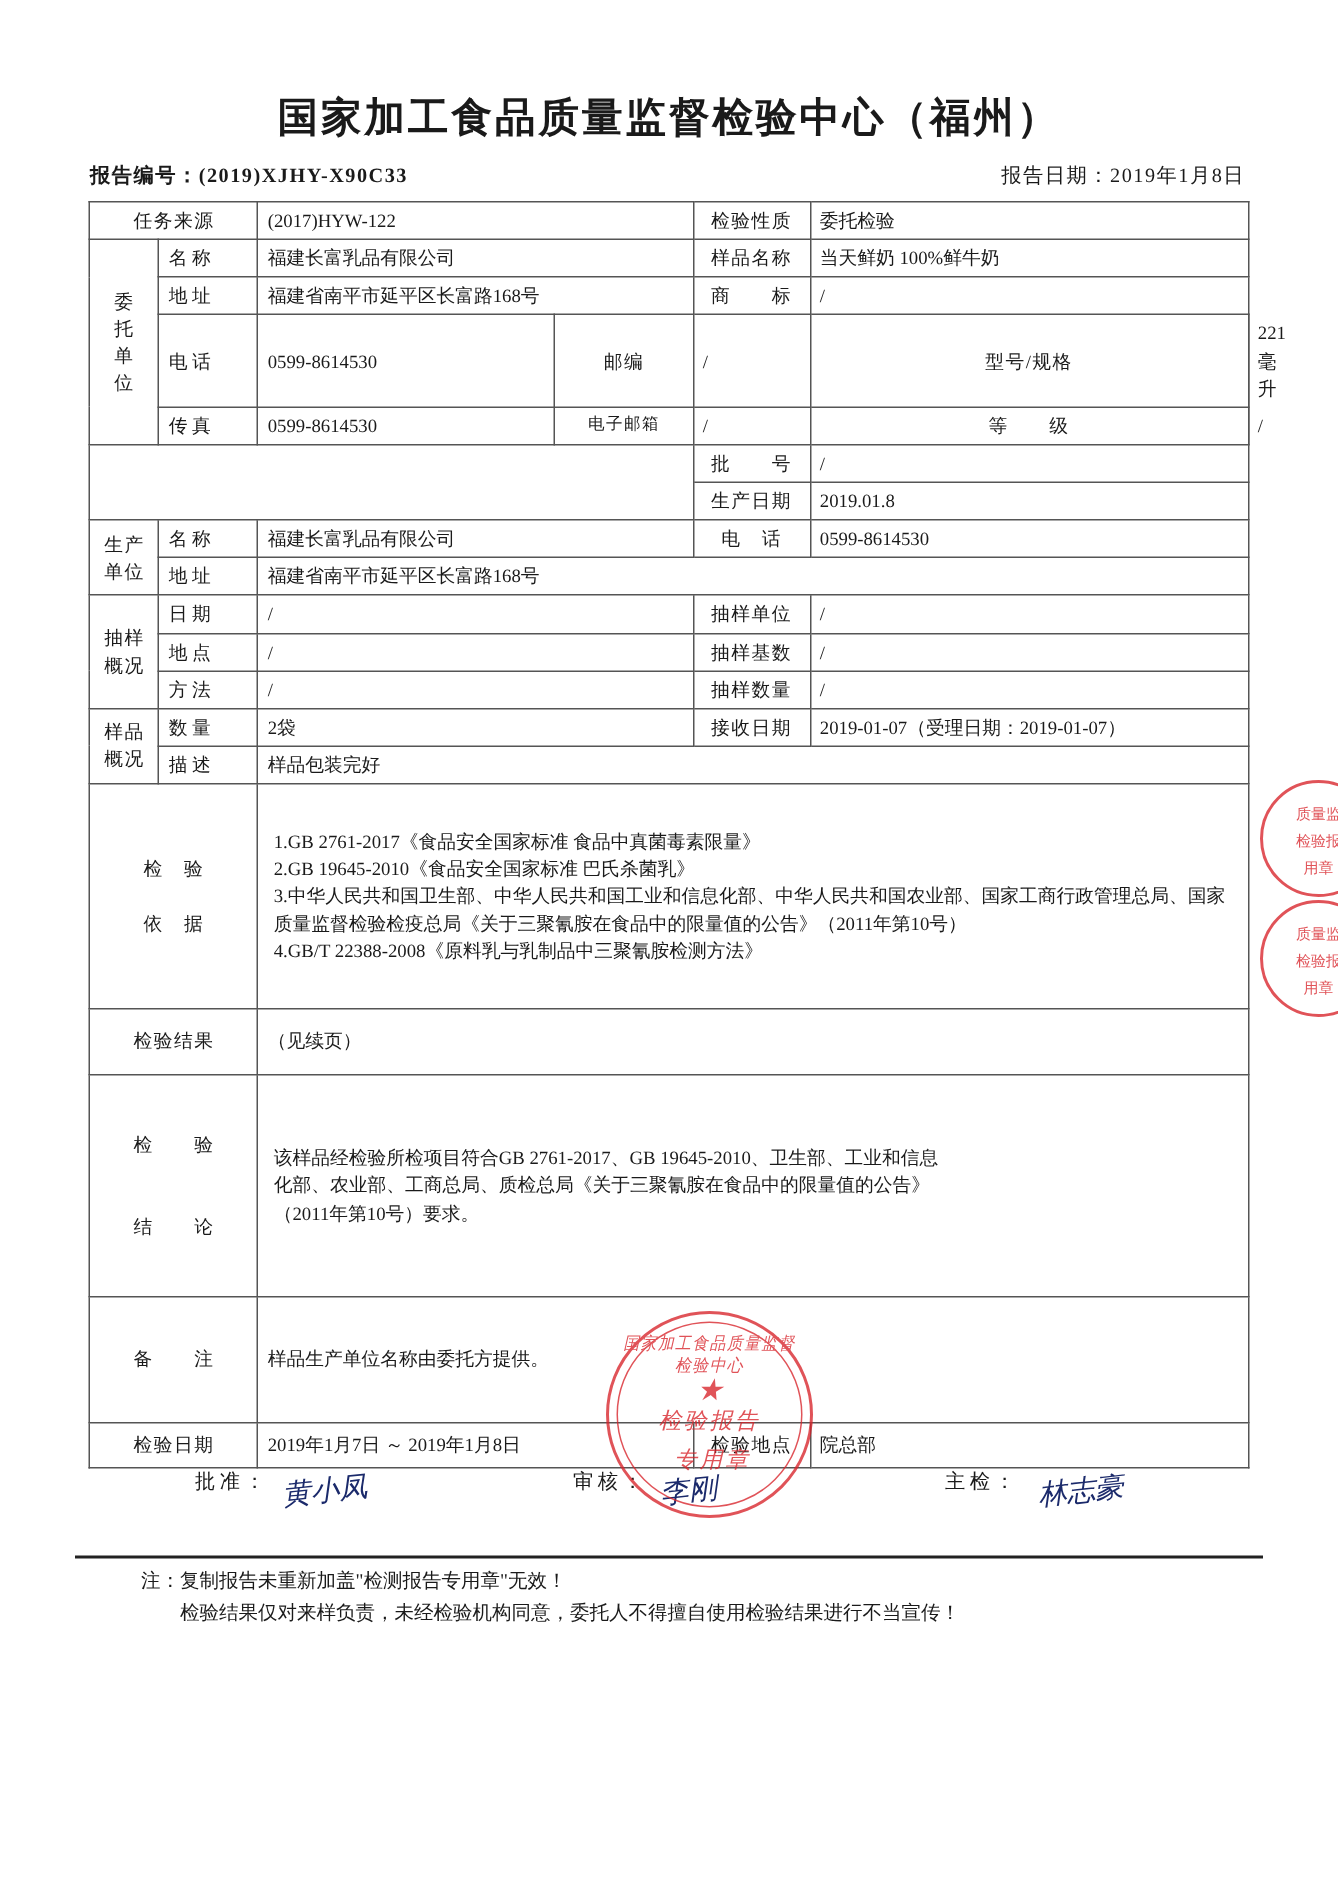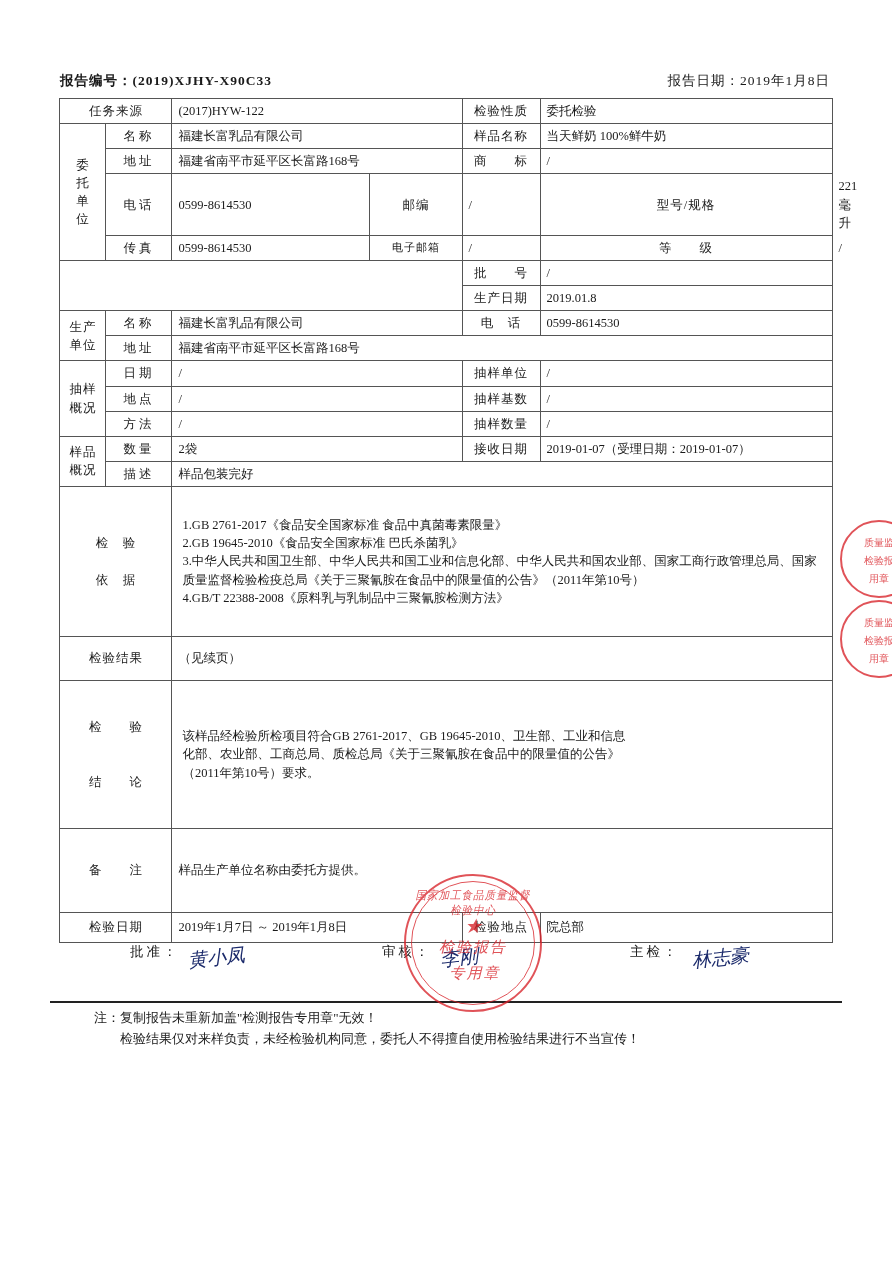--- a/index.html
+++ b/index.html
@@ -66,21 +66,21 @@
     margin:0 auto;
     table-layout:fixed;
     font-size:12.5px;
   }
   table.main td{
     border:1px solid #555;
     padding:3px 6px;
     vertical-align:middle;
     line-height:1.45;
   }
-  td.lbl{text-align:center;letter-spacing:3px;white-space:nowrap;}
+  td.lbl{letter-spacing:3px;white-space:nowrap;}
   td.lbl2{text-align:center;letter-spacing:1px;white-space:nowrap;}
   td.val{text-align:left;}
   .vlabel{
     text-align:center;letter-spacing:1px;line-height:1.9;
   }
   .tall{line-height:2.0;}
 
   .basis{line-height:1.85;padding:8px 10px !important;}
   .concl{line-height:2.1;padding:10px 10px !important;}
 
@@ -152,20 +152,21 @@
   .seal-edge .e3{position:absolute;top:50px;left:0;right:0;}
   .se-a{top:520px;}
   .se-b{top:600px;}
 </style>
 </head>
 <body>
 
 <div class="page">
 
   <div class="header">
+    <div class="h-cn">国家加工食品质量监督检验中心（福州）</div>
   </div>
 
 
   <div class="inforow">
     <div class="left"><span>报告编号：</span><span>(2019)XJHY-X90C33</span></div>
     <div class="right"><span>报告日期：</span><span>2019年1月8日</span></div>
   </div>
 
   <table class="main">
     <colgroup>

